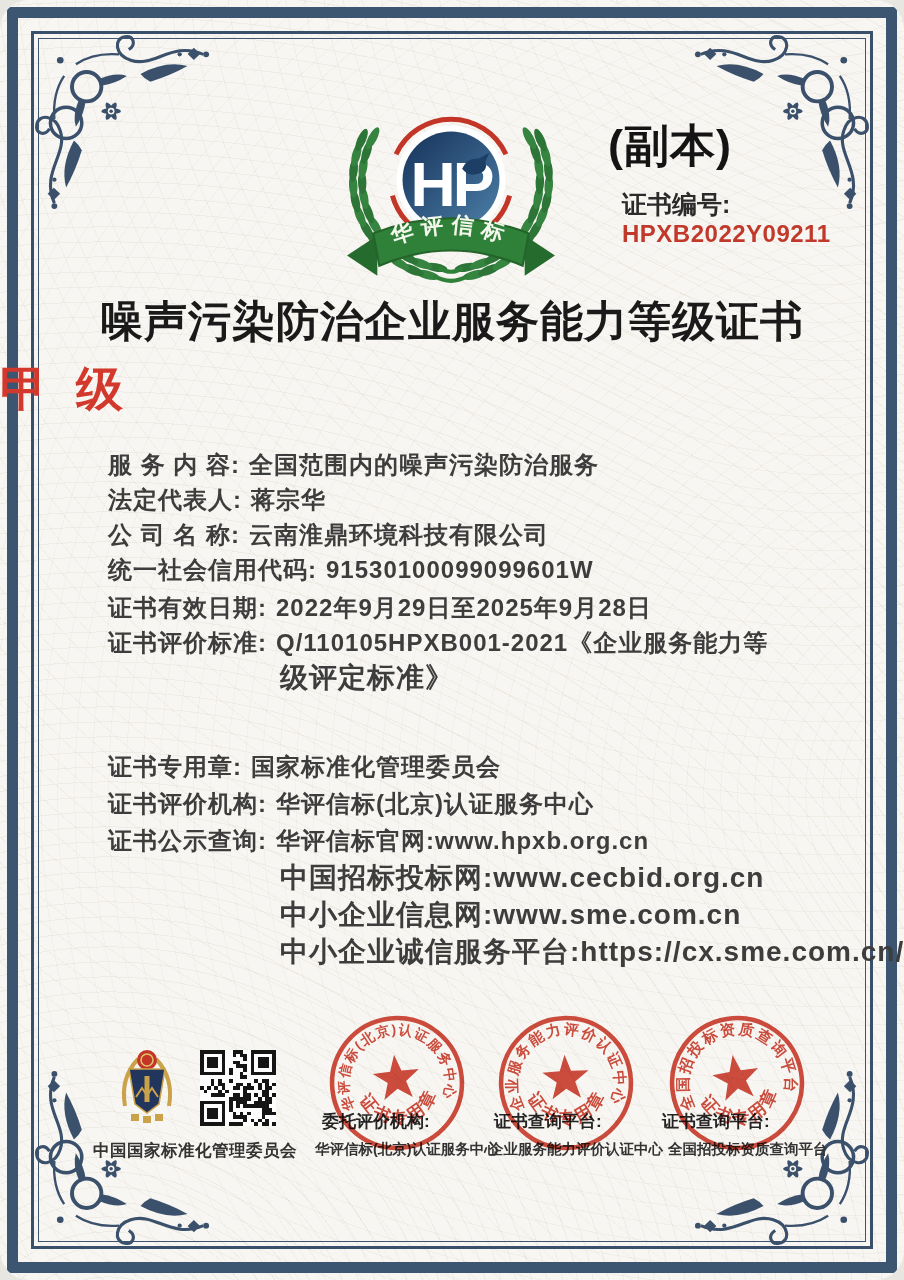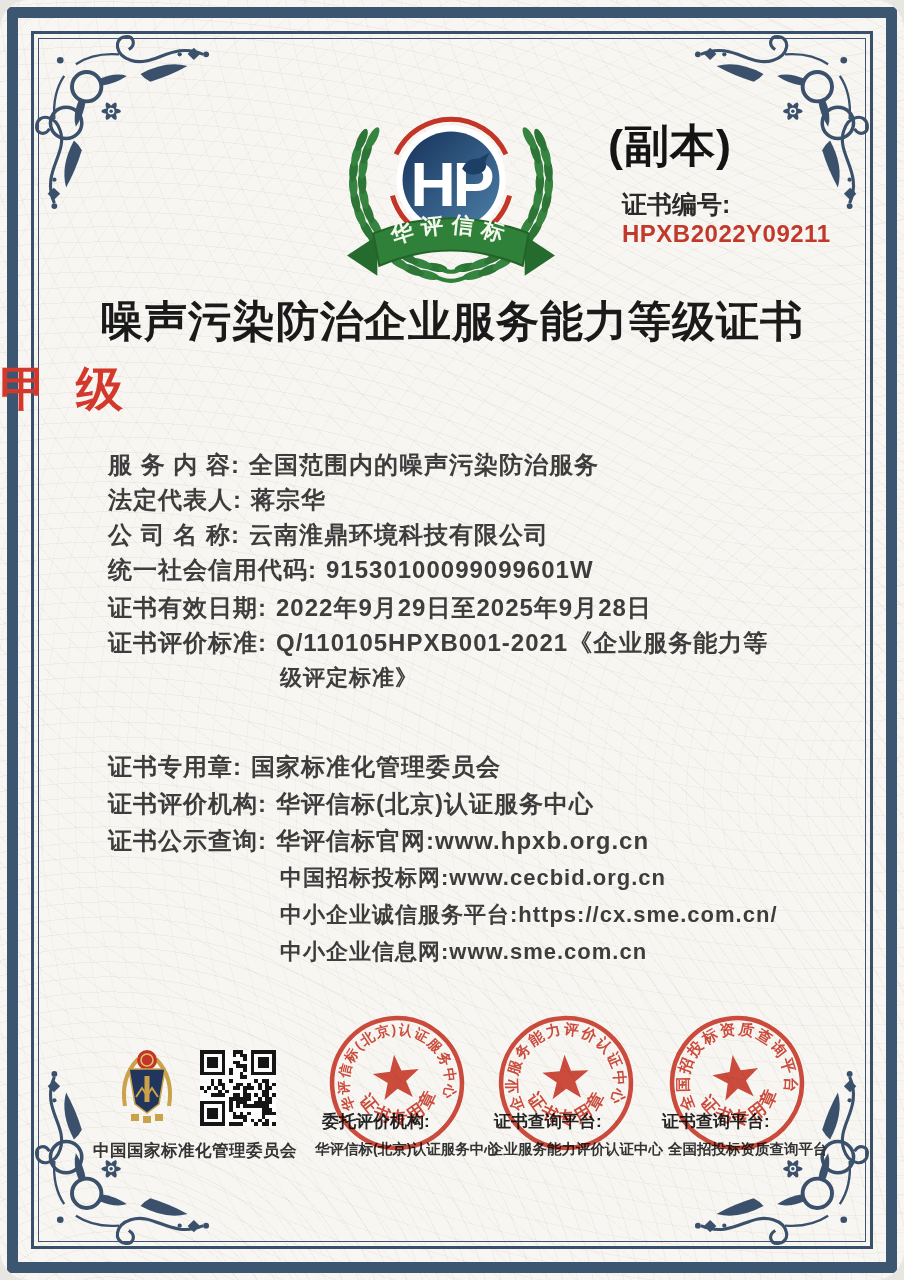--- a/index.html
+++ b/index.html
@@ -25,21 +25,21 @@
   .copy{left:608px;top:116px;font-size:45px;font-weight:800;color:#141414;letter-spacing:1px;}
   .certno-label{left:622px;top:188px;font-size:25px;font-weight:700;color:#2b2b2b;}
   .certno{left:622px;top:220px;font-size:24px;font-weight:700;color:#c0392b;letter-spacing:.5px;}
   .title{left:0;right:0;top:293px;text-align:center;font-size:43px;font-weight:900;color:#1a1a1a;letter-spacing:1px;font-family:Liberation Mono, monospace;}
   .grade{left:0;right:0;top:358px;font-size:47px;font-weight:900;color:#d3382c;letter-spacing:8px;}
   
   .block{left:108px;color:#3d3d3d;}
   .block1{top:447px;} .block2{top:590px;} .block3{top:748px;}
   .row{white-space:nowrap;height:35px;line-height:35px;font-size:24px;font-weight:600;letter-spacing:1px;}
   .row .lbl{font-weight:700;margin-right:9px;}
-  .row-cont{white-space:nowrap;height:35px;line-height:35px;font-size:22px;font-weight:600;letter-spacing:1px;margin-left:172px;}
+  .row-cont{white-space:nowrap;height:35px;line-height:35px;font-size:28px;font-weight:600;letter-spacing:1px;margin-left:172px;}
   .block3 .row,.block3 .row-cont{height:37px;line-height:37px;}
   .block3 .row-cont{}
   
   .emblem{left:114px;top:1046px;width:66px;height:88px;}
   .qr{left:200px;top:1050px;width:76px;height:76px;display:grid;
       grid-template-columns:repeat(21,1fr);grid-template-rows:repeat(21,1fr);background:#fdfdfd;}
   .qr div.on{background:#151515;}
   .authority-caption{left:82px;top:1140px;width:226px;text-align:center;font-size:16.5px;font-weight:600;color:#333;letter-spacing:.5px;}
   .seal-label{font-size:17px;font-weight:700;color:#242424;white-space:nowrap;}
   .seal-value{font-size:14.5px;font-weight:600;color:#333;white-space:nowrap;}
@@ -208,22 +208,22 @@
   </div>
 
   <div class="abs block block3">
     <div class="row">
       <span class="lbl">证书专用章:</span><span class="val">国家标准化管理委员会</span></div>
     <div class="row">
       <span class="lbl">证书评价机构:</span><span class="val">华评信标(北京)认证服务中心</span></div>
     <div class="row">
       <span class="lbl">证书公示查询:</span><span class="val">华评信标官网:www.hpxb.org.cn</span></div>
     <div class="row-cont">中国招标投标网:www.cecbid.org.cn</div>
+    <div class="row-cont">中小企业信息网:www.sme.com.cn</div>
     <div class="row-cont">中小企业诚信服务平台:https://cx.sme.com.cn/</div>
-    <div class="row-cont">中小企业信息网:www.sme.com.cn</div>
   </div>
 
   <svg class="abs emblem" viewBox="0 0 64 88">
     <path d="M10,60 Q5,32 23,13" fill="none" stroke="#c9a24a" stroke-width="4"></path>
     <path d="M54,60 Q59,32 41,13" fill="none" stroke="#c9a24a" stroke-width="4"></path>
     <circle cx="32" cy="14" r="10" fill="#c23527"></circle>
     <circle cx="32" cy="14" r="6" fill="none" stroke="#e3c06a" stroke-width="1.6"></circle>
     <path d="M14,23 L50,23 L44,58 L32,67 L20,58 Z" fill="#22355c" stroke="#c9a24a" stroke-width="1.5"></path>
     <rect x="29.5" y="30" width="5" height="26" fill="#c9a24a"></rect>
     <path d="M21,51 l6,-9 4,6 M43,51 l-6,-9 -4,6" stroke="#c9a24a" stroke-width="2" fill="none"></path>

